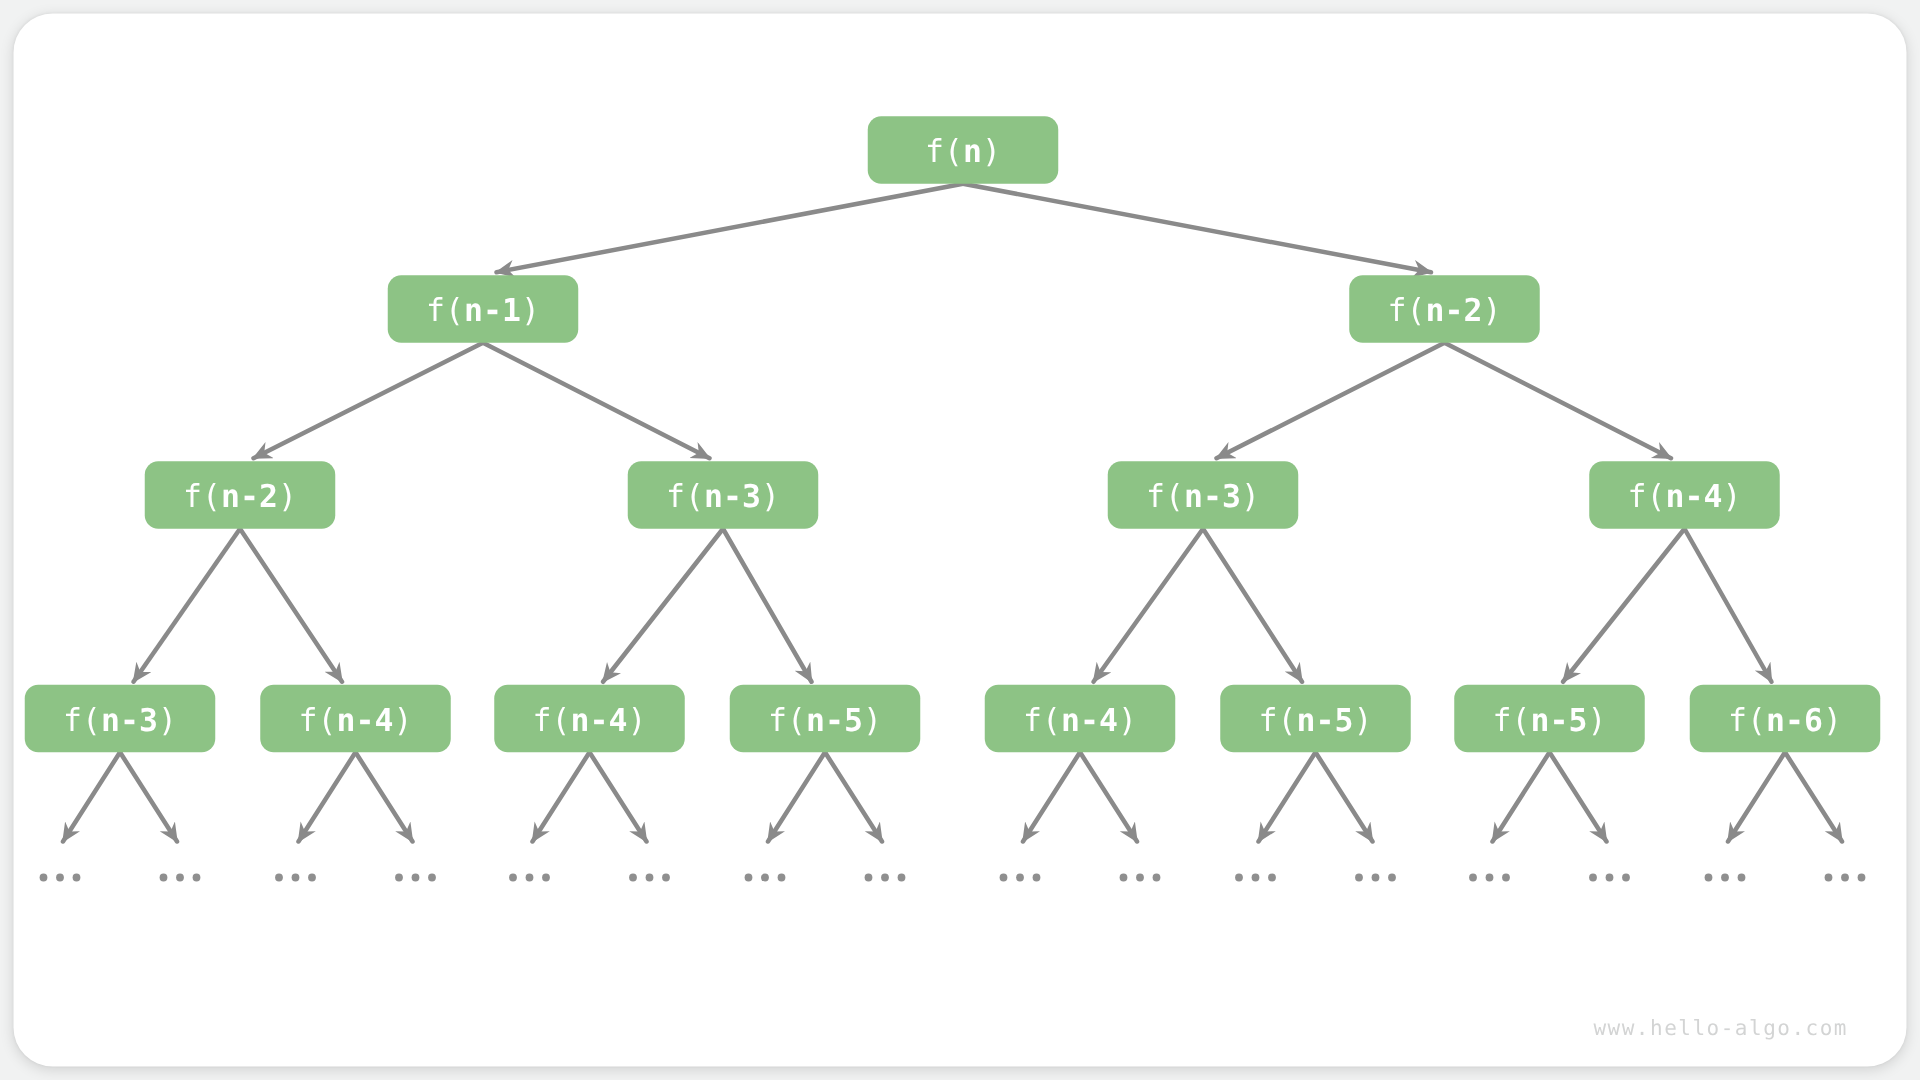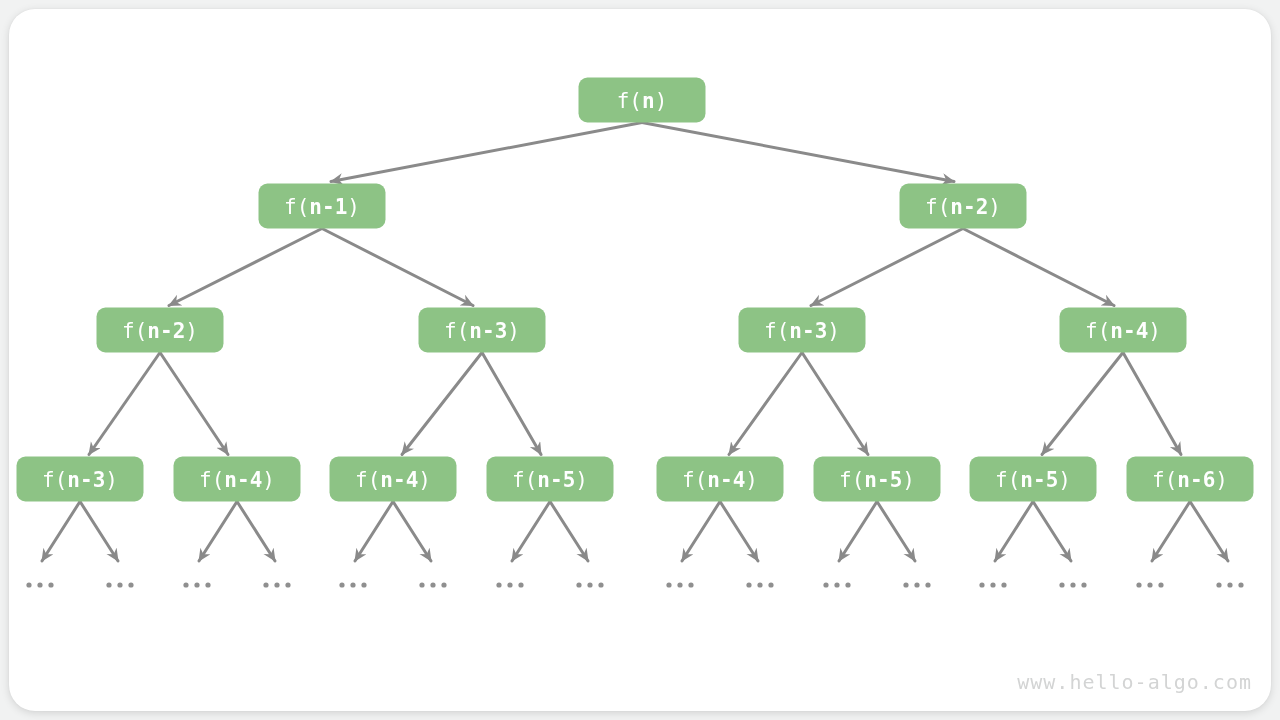--- a/index.html
+++ b/index.html
@@ -29,23 +29,23 @@
     position: absolute;
     left: 0; top: 0;
     width: 1280px; height: 720px;
   }
   .node-label {
     font-family: "DejaVu Sans Mono", "Liberation Mono", monospace;
     font-size: 21px;
   }
   .watermark {
     position: absolute;
-    right: 28px;
+    right: 48px;
     bottom: 26px;
-    font-size: 20px;
+    font-size: 14px;
     letter-spacing: 1px;
     color: #d3d4d4;
     user-select: none;
   }
 </style>
 </head>
 <body>
 
 <div class="stage">
   <div class="card"></div>

